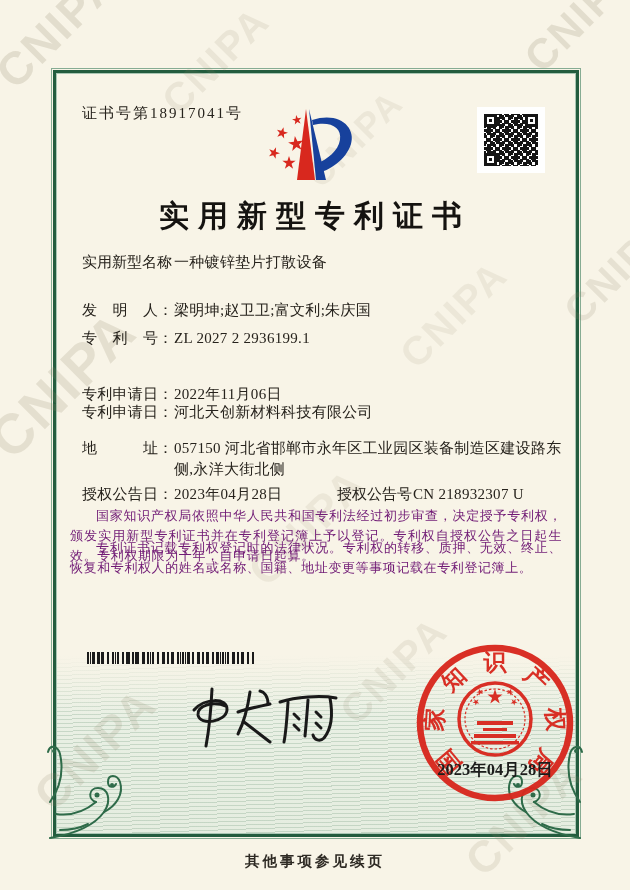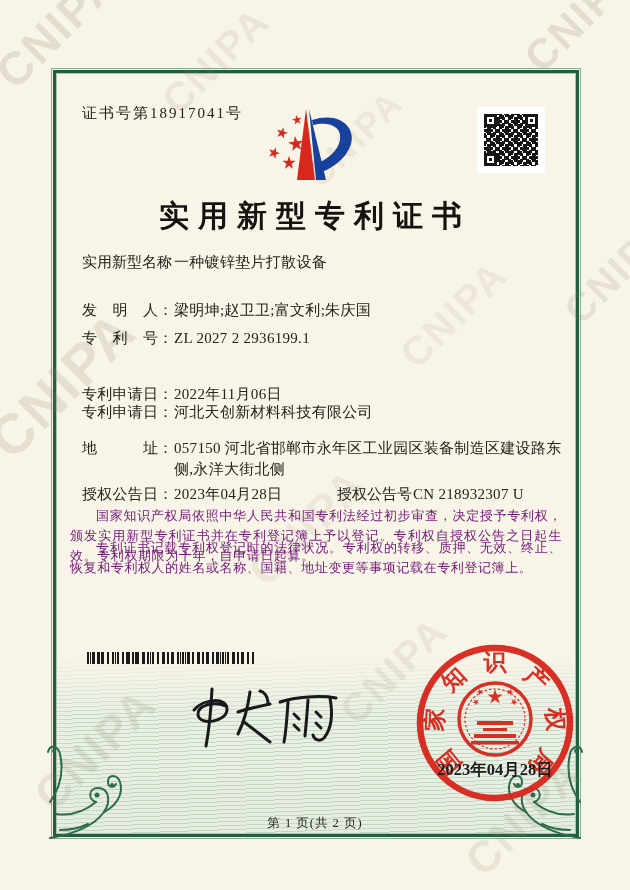--- a/index.html
+++ b/index.html
@@ -202,21 +202,21 @@
         <path d="M100,18 C99,34 98,48 96,58"></path>
         <path d="M142,14 C145,30 144,44 136,54 C132,58 126,56 125,51"></path>
         <path d="M120,16 C119,30 118,42 117,52"></path>
         <path d="M106,30 l5,5"></path>
           <path d="M106,41 l5,5"></path>
         <path d="M128,28 l5,5"></path>
           <path d="M128,39 l5,5"></path>
       </g>
     </svg>
 
-    <div class="pagenum">第 1 页(共 2 页)</div>
+    <div class="note">其他事项参见续页</div>
   </div>
 
   <svg class="seal" width="164" height="164" viewBox="0 0 164 164">
     <circle cx="82" cy="82" r="75" fill="none" stroke="#d8281e" stroke-width="6.5"></circle>
     <g fill="#d8281e" font-family="Liberation Serif, DejaVu Serif, serif" font-size="23" font-weight="bold" text-anchor="middle" dominant-baseline="middle">
       <text x="82" y="24" transform="rotate(-130,82,82)">国</text>
       <text x="82" y="24" transform="rotate(-86.7,82,82)">家</text>
       <text x="82" y="24" transform="rotate(-43.3,82,82)">知</text>
       <text x="82" y="24">识</text>
       <text x="82" y="24" transform="rotate(43.3,82,82)">产</text>

